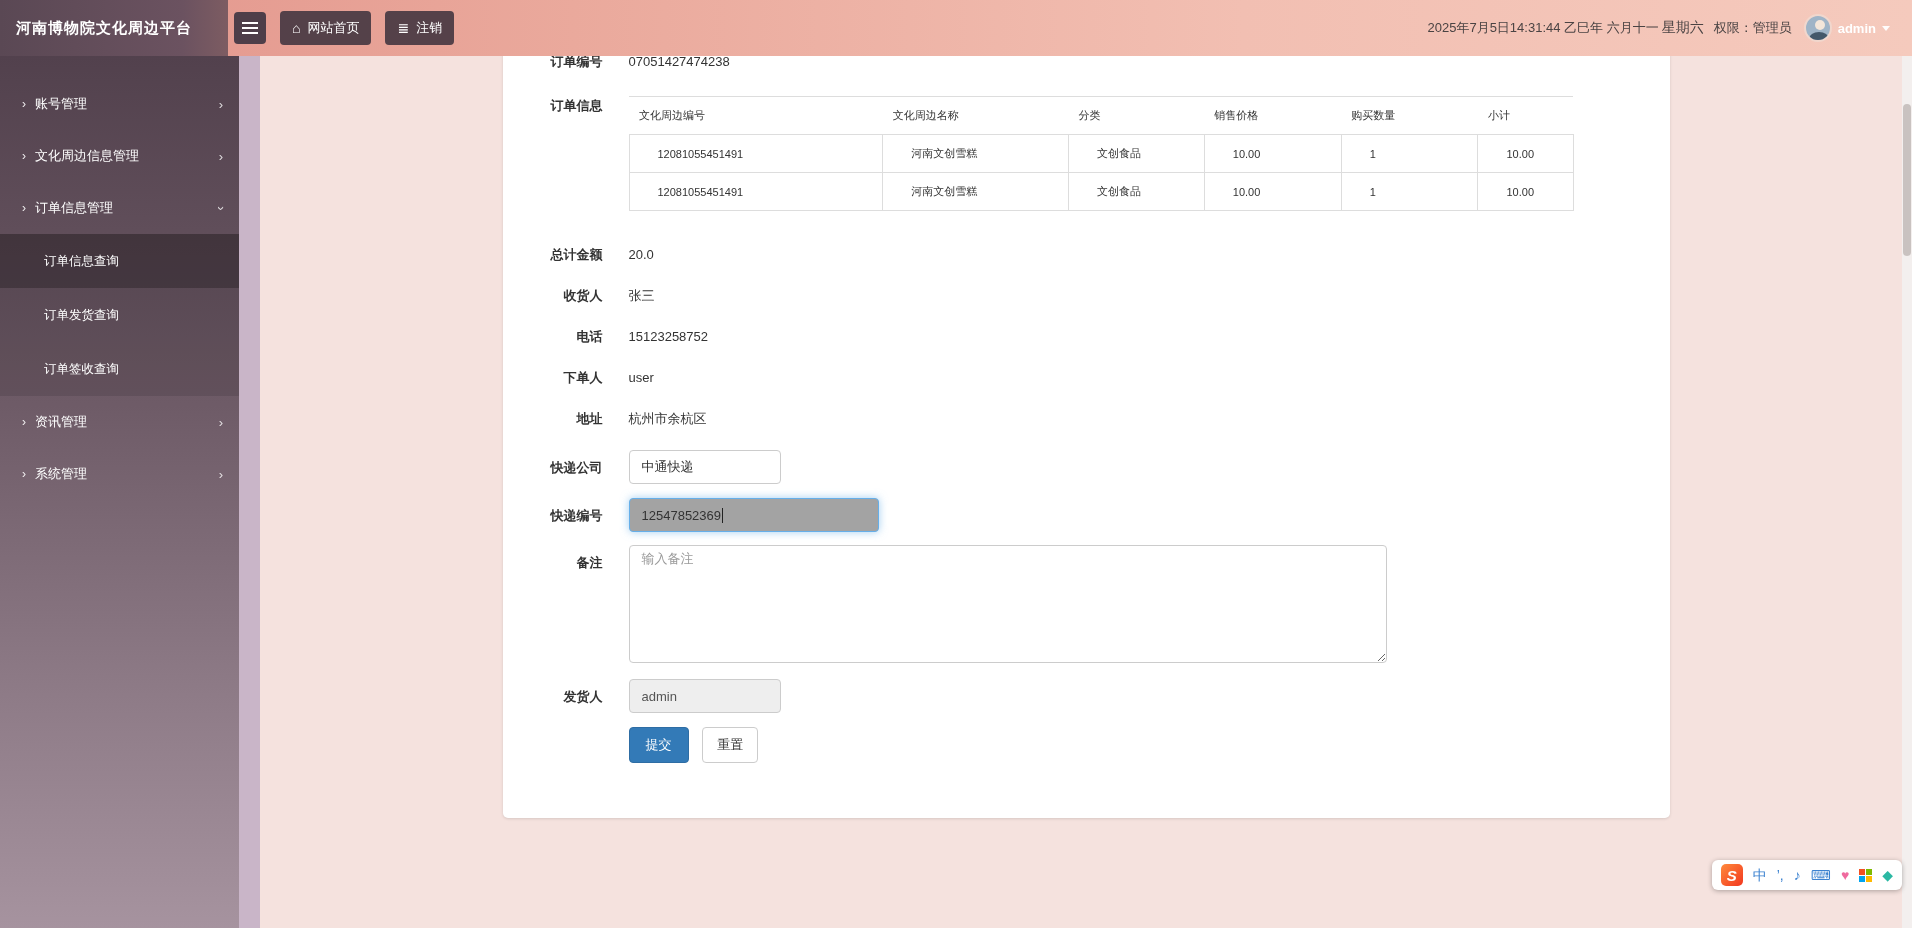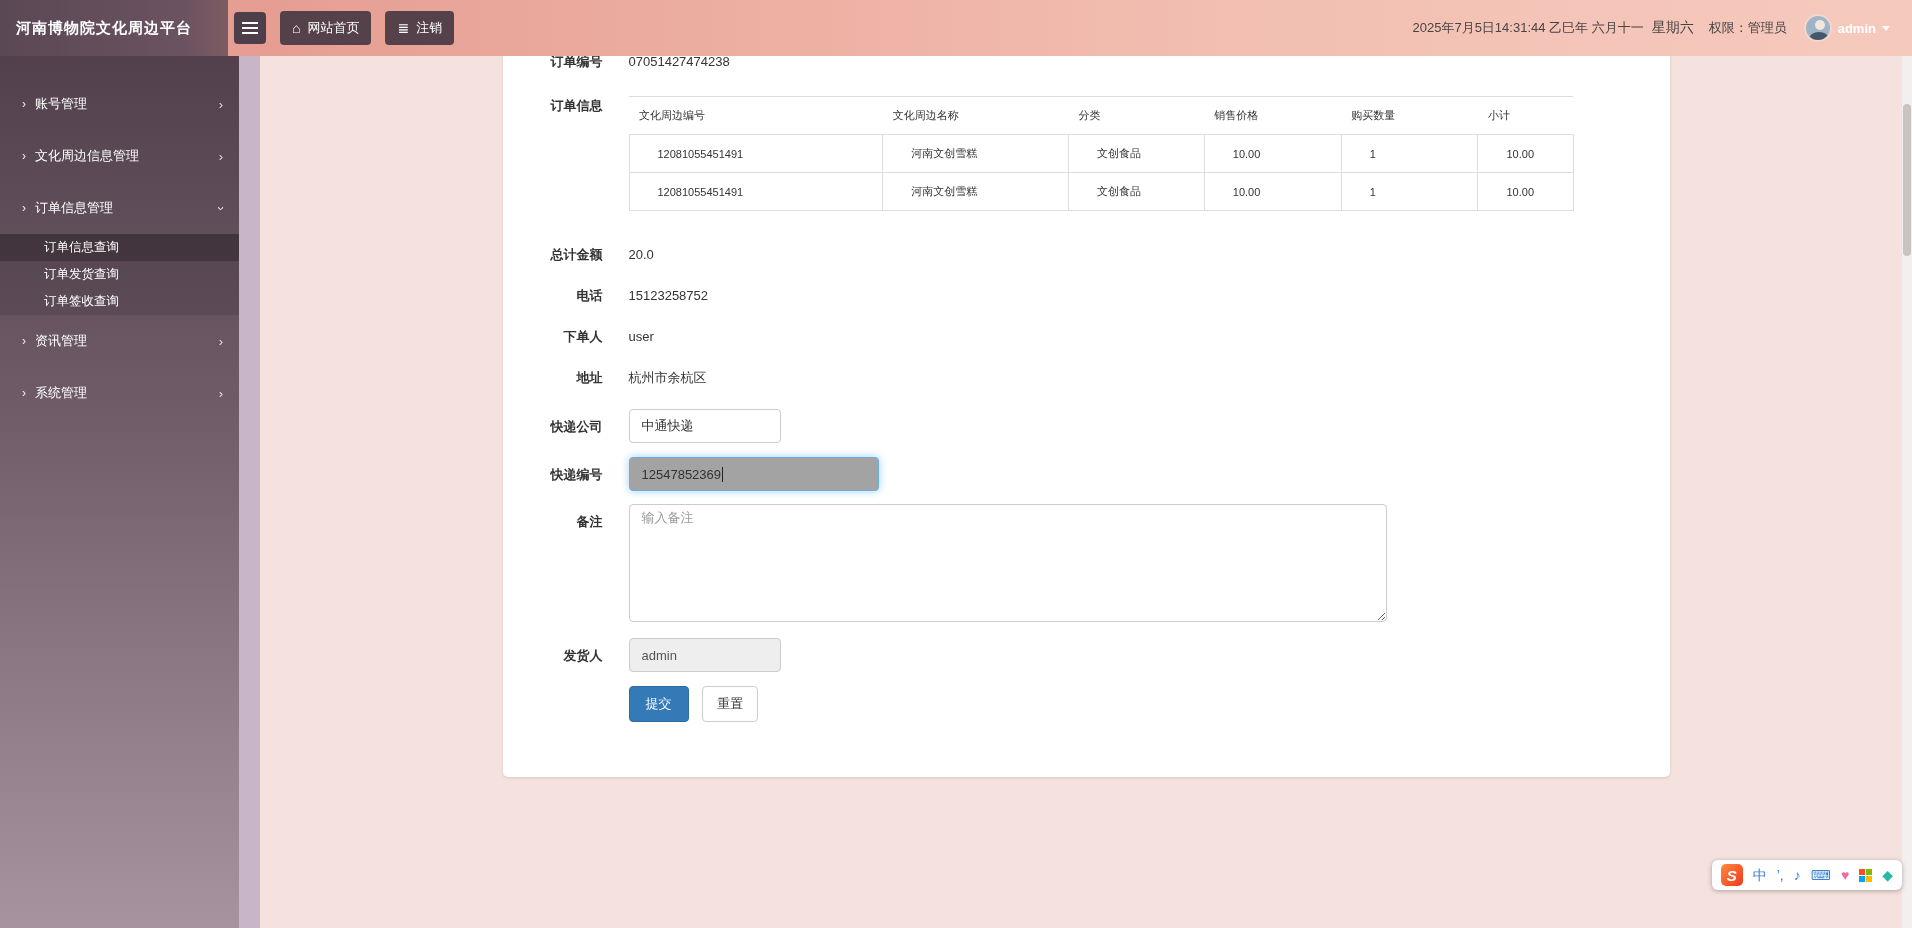--- a/index.html
+++ b/index.html
@@ -31,21 +31,21 @@
   }
   .hamburger .bars { width:16px; height:2px; background:#fff; box-shadow:0 5px 0 #fff, 0 -5px 0 #fff; }
   .nav-btn {
     background:rgba(72,56,66,0.92); color:#fff; border-radius:4px;
     padding:8px 12px; margin-right:14px; display:flex; align-items:center; gap:7px;
     cursor:pointer; font-size:13px; border:none;
   }
   .nav-icon { font-size:14px; line-height:1; }
   .header-right {
     margin-left:auto; display:flex; align-items:center; padding-right:22px;
-    color:#4a4343; gap:5px;
+    color:#4a4343; 
   }
   .weekday { font-size:14px; margin:0 10px 0 3px; }
   .role { margin-right:12px; }
   .user-chip { display:flex; align-items:center; cursor:pointer; gap:6px; }
   .avatar {
     width:28px; height:28px; border-radius:50%;
     background:#9fb4c7; position:relative; overflow:hidden;
     border:2px solid #f1d7cd;
   }
   .avatar::before { content:""; position:absolute; top:4px; left:9px; width:10px; height:10px; border-radius:50%; background:#f3e6da; }
@@ -58,21 +58,21 @@
     position:absolute; top:56px; left:0; width:239px; bottom:0;
     background:linear-gradient(180deg,#52414d 0%, #6e5b67 40%, #8b7884 70%, #a6939f 100%);
     padding-top:22px; color:#fff; z-index:20;
   }
   .side-strip { position:absolute; top:56px; left:239px; width:21px; bottom:0; background:#c9b5c8; z-index:20; }
   .menu-item { height:52px; display:flex; align-items:center; padding:0 16px 0 22px; cursor:pointer; font-size:13px; }
   .menu-item .arrow-left { margin-right:9px; font-size:12px; opacity:.9; }
   .menu-item .chev { margin-left:auto; font-size:13px; opacity:.8; }
   .chev.down { transform:rotate(90deg); }
   .submenu { background:rgba(0,0,0,0.10); }
-  .submenu-item { height:27px; display:flex; align-items:center; padding-left:44px; cursor:pointer; font-size:12.5px; }
+  .submenu-item { height:54px; display:flex; align-items:center; padding-left:44px; cursor:pointer; font-size:12.5px; }
   .submenu-item.active { background:rgba(0,0,0,0.24); }
 
   
   .main { position:absolute; top:56px; left:260px; right:0; bottom:0; overflow:hidden; }
   .card {
     width:1167px; margin:-26px auto 0; background:#fff; border-radius:5px;
     box-shadow:0 1px 3px rgba(0,0,0,0.12); padding-bottom:34px;
   }
   .card-title { margin:0 12px; padding:64px 6px 12px; color:#444; font-size:13px; border-bottom:1px solid #e8e8e8; }
   .form { padding:22px 18px 0 18px; }
@@ -256,20 +256,25 @@
           </tbody>
         </table>
       </div>
 
       <div class="frow">
         <div class="flabel">总计金额</div>
         <div class="fgap"></div>
         <div class="fvalue">20.0</div>
       </div>
 
+      <div class="frow">
+        <div class="flabel">收货人</div>
+        <div class="fgap"></div>
+        <div class="fvalue">张三</div>
+      </div>
 
       <div class="frow">
         <div class="flabel">电话</div>
         <div class="fgap"></div>
         <div class="fvalue">15123258752</div>
       </div>
 
       <div class="frow">
         <div class="flabel">下单人</div>
         <div class="fgap"></div>

